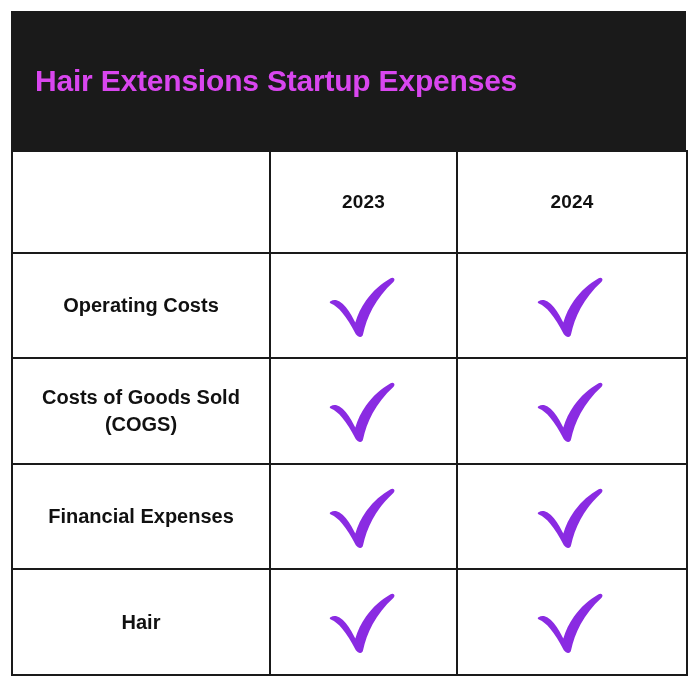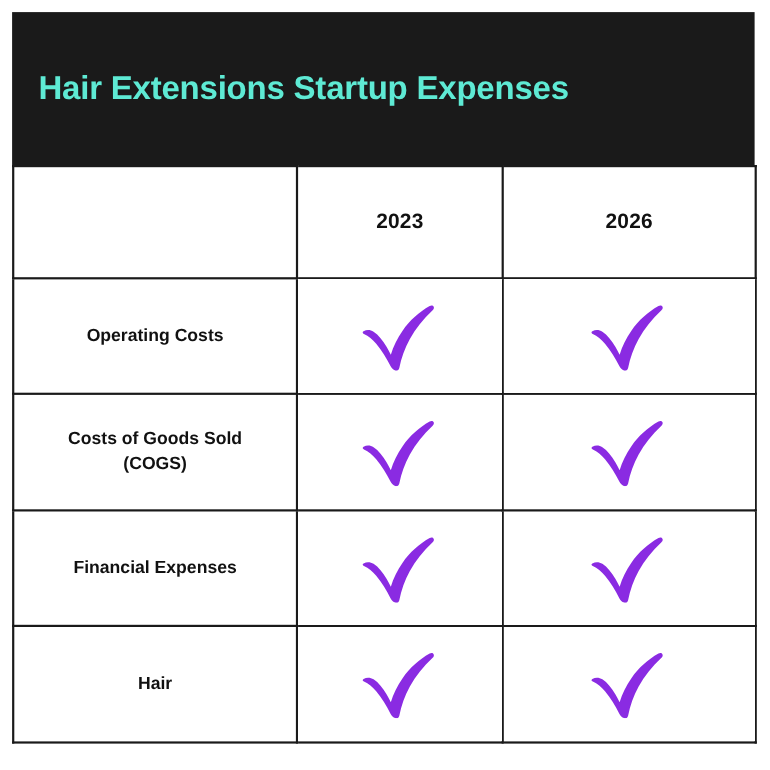--- a/index.html
+++ b/index.html
@@ -77,21 +77,21 @@
 
   .col-head {
     font-size: 19px;
     font-weight: bold;
     color: #111111;
     letter-spacing: 0.2px;
     margin-top: 20px;
   }
 
   .row-label {
-    font-size: 16px;
+    font-size: 20px;
     font-weight: bold;
     color: #111111;
     line-height: 1.35;
     padding: 0 19px;
   }
 
   
   .check-cell {
     position: relative;
   }
@@ -106,40 +106,40 @@
   }
 </style>
 </head>
 <body>
 
 <div id="page">
 
   <div class="table-wrap">
 
     <div class="title-bar" style="background: rgb(26, 26, 26);">
-      <div class="title-text" style="color: #5eead4;">Hair Extensions Startup Expenses</div>
+      <div class="title-text" style="color: #d946ef;">Hair Extensions Startup Expenses</div>
     </div>
 
     <table class="grid">
       <colgroup>
         <col class="c-label">
         <col class="c-y1">
         <col class="c-y2">
       </colgroup>
       <tbody>
 
         <tr class="head-row">
           <td>
             <span class="col-head"></span>
           </td>
           <td>
             <span class="col-head">2023</span>
           </td>
           <td>
-            <span class="col-head">2026</span>
+            <span class="col-head">2024</span>
           </td>
         </tr>
 
         <tr class="body-row">
           <td>
             <div class="row-label">Operating Costs</div>
           </td>
           <td class="check-cell">
             <svg class="check-mark" viewBox="0 0 76 62" aria-hidden="true">
               <path d="M4.5 26.2 C7.6 24.4 11.0 24.9 13.6 26.6 C18.2 29.6 22.0 34.6 25.4 40.2 C26.8 42.6 28.1 45.1 29.3 47.4 C31.6 39.8 35.2 32.4 40.0 25.6 C46.6 16.2 55.0 8.6 64.6 3.2 C66.1 2.3 67.6 2.6 68.2 3.7 C68.8 4.8 68.3 6.1 67.1 7.2 C58.9 14.7 51.9 23.5 46.6 33.2 C42.0 41.6 38.8 50.6 37.0 59.6 C36.6 61.4 35.1 62.4 33.2 61.8 C31.5 61.3 30.0 59.8 29.0 57.8 C25.4 50.6 21.1 43.5 16.0 37.5 C12.7 33.6 9.0 30.3 4.9 28.6 C3.6 28.1 3.3 26.9 4.5 26.2 Z" fill="#8A2BE2"></path>

